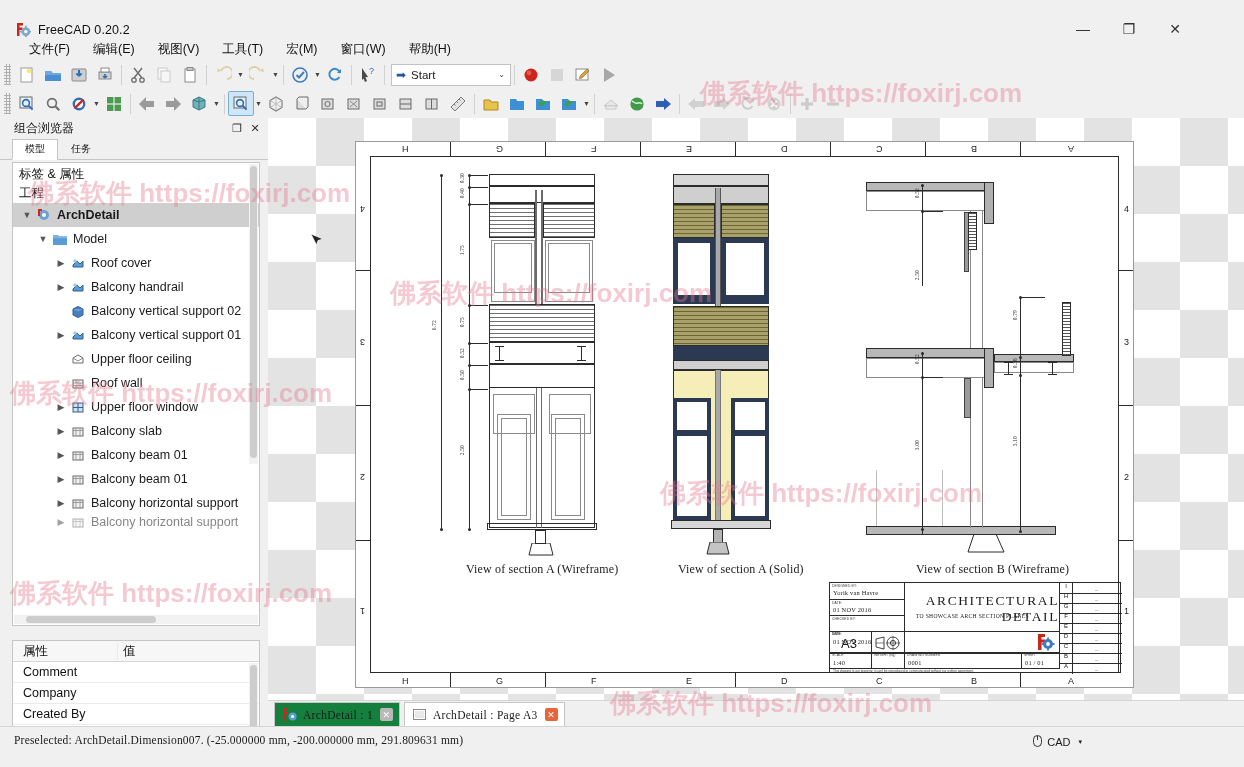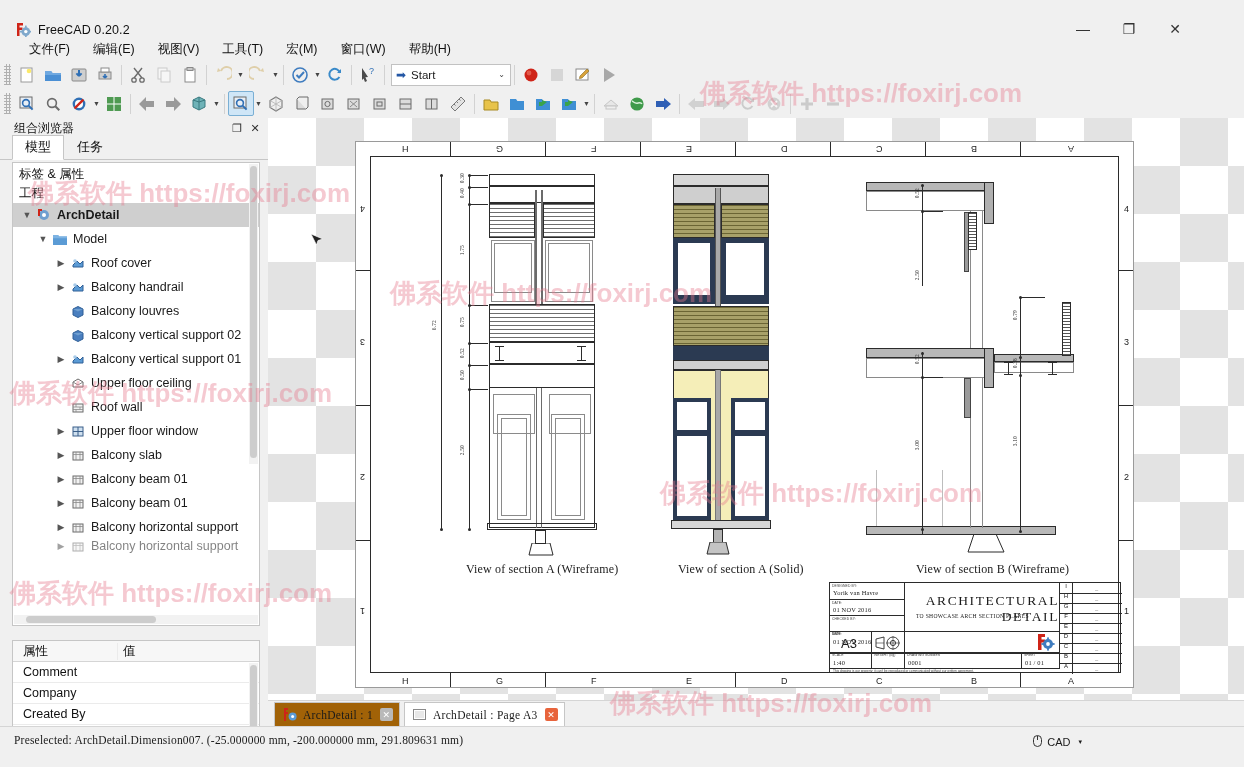--- a/index.html
+++ b/index.html
@@ -39,21 +39,21 @@
   .wbsel { width:120px; height:22px; background:#fff; border:1px solid #c2c2c2; margin-left:3px; display:flex; align-items:center; padding:0 4px; font-size:11.5px; position:relative; }
   .wbsel .wb-arrow { position:absolute; right:5px; font-size:8px; color:#444; }
   .wbsel .wb-ico { color:#2457a5; margin-right:5px; font-size:12px; }
 
   
   .leftpanel { position:absolute; left:0; top:118px; width:268px; height:580px; background:#f0f0f0; }
   .panel-head { height:20px; display:flex; align-items:center; padding:0 6px 0 14px; font-size:12px; color:#111; }
   .panel-head .ph-title { flex:1; }
   .panel-head .ph-btn { width:14px; text-align:center; color:#333; font-size:11px; margin-left:4px; }
   .tabstrip { height:22px; display:flex; align-items:flex-end; padding-left:12px; border-bottom:1px solid #c6c6c6;}
-  .ptab { padding:2px 12px 3px; font-size:13px; color:#111; border:1px solid transparent; border-bottom:none; }
+  .ptab { padding:2px 12px 3px; font-size:10px; color:#111; border:1px solid transparent; border-bottom:none; }
   .ptab.sel { background:#fff; border-color:#c6c6c6; border-bottom:1px solid #fff; margin-bottom:-1px; }
 
   .treebox { position:absolute; left:12px; top:44px; width:248px; height:464px; background:#fff; border:1px solid #c6c6c6; overflow:hidden; }
   .tlabel { font-size:12.5px; color:#111; padding:1px 0 1px 6px; }
   .trow { height:24px; display:flex; align-items:center; padding-left:6px; white-space:nowrap; font-size:12.5px; }
   .trow.sel { background:#cfcfcf; }
   .trow .arr { width:16px; text-align:center; color:#555; font-size:9px; flex:0 0 16px; }
   .trow .ico { width:18px; flex:0 0 18px; display:flex; align-items:center; justify-content:center; }
   .trow .txt { padding-left:4px; }
   .trow .txt.bold { font-weight:bold; }
@@ -108,21 +108,21 @@
   .tb-lbl { position:absolute; font-size:3.4px; color:#3a3a3a; letter-spacing:.1px; font-family:"Liberation Sans", sans-serif;}
   .tb-val { position:absolute; font-size:6.4px; color:#1a1a1a; font-family:"Liberation Serif", serif; letter-spacing:.2px;}
   .tb-main { position:absolute; font-size:13.5px; color:#1a1a1a; font-family:"Liberation Serif", serif; letter-spacing:1.6px;}
   .tb-sub { position:absolute; font-size:5.6px; color:#1a1a1a; font-family:"Liberation Serif", serif; letter-spacing:.3px;}
   .tb-a3 { position:absolute; font-size:13px; color:#1a1a1a; font-family:"Liberation Sans", sans-serif; }
   .tb-rev { position:absolute; font-size:6px; color:#1a1a1a; font-family:"Liberation Sans", sans-serif; text-align:center; width:10px;}
   .tb-note { position:absolute; font-size:3.2px; color:#3a3a3a; font-family:"Liberation Sans", sans-serif;}
 
   
   .doctabs { position:absolute; left:268px; top:700px; width:976px; height:26px; background:#f0f0f0; border-top:1px solid #d5d5d5; display:flex; align-items:flex-end; padding-left:6px; }
-  .dtab { height:24px; display:flex; align-items:center; padding:0 6px 0 8px; font-size:11.5px; font-family:"Liberation Serif", serif; border:1px solid #c6c6c6; border-bottom:none; background:#a16207; margin-right:4px; letter-spacing:.3px;}
+  .dtab { height:24px; display:flex; align-items:center; padding:0 6px 0 8px; font-size:11.5px; font-family:"Liberation Serif", serif; border:1px solid #c6c6c6; border-bottom:none; background:#15803d; margin-right:4px; letter-spacing:.3px;}
   .dtab.sel { background:#fff; }
   .dtab .dt-ico { width:14px; height:13px; margin-right:6px; display:flex; align-items:center; justify-content:center;}
   .dtab .dt-x { width:13px; height:13px; margin-left:7px; display:flex; align-items:center; justify-content:center; font-size:9px; color:#fff; background:#b9b9b9; border-radius:2px;}
   .dtab.sel .dt-x { background:#e8643c; }
 
   
   .statusbar { position:absolute; left:0; top:726px; width:1244px; height:41px; background:#f0f0f0; border-top:1px solid #d5d5d5; }
   .status-text { position:absolute; left:14px; top:7px; font-size:11.5px; font-family:"Liberation Serif", serif; color:#1a1a1a; letter-spacing:.2px;}
   .status-right { position:absolute; right:156px; top:4px; height:22px; display:flex; align-items:center; padding:0 6px; font-size:11px; }
   .status-right .sr-ico { margin-right:5px; font-size:11px; }
@@ -542,29 +542,20 @@
         <span class="arr">▶</span>
         <span class="ico">
           <svg width="14" height="13" viewBox="0 0 14 13">
               <path d="M2 8l4-4 3 3 3-3v6H2z" fill="#5b9bd5" stroke="#2f5f96"></path>
               <circle cx="4" cy="4" r="1.8" fill="#a8cae8"></circle>
             </svg>
         </span>
         <span class="txt">Balcony handrail</span>
       </div>
 
-      <div class="trow" style="padding-left:56px;">
-        <span class="ico">
-          <svg width="14" height="13" viewBox="0 0 14 13">
-              <path d="M2 4l5-2.5L12 4v6l-5 2.5L2 10z" fill="#4a7fbf" stroke="#2f5f96"></path>
-              <path d="M2 4l5 2.5L12 4" fill="#6f9fd0"></path>
-            </svg>
-        </span>
-        <span class="txt">Balcony louvres</span>
-      </div>
 
       <div class="trow" style="padding-left:56px;">
         <span class="ico">
           <svg width="14" height="13" viewBox="0 0 14 13">
               <path d="M2 4l5-2.5L12 4v6l-5 2.5L2 10z" fill="#4a7fbf" stroke="#2f5f96"></path>
               <path d="M2 4l5 2.5L12 4" fill="#6f9fd0"></path>
             </svg>
         </span>
         <span class="txt">Balcony vertical support 02</span>
       </div>

